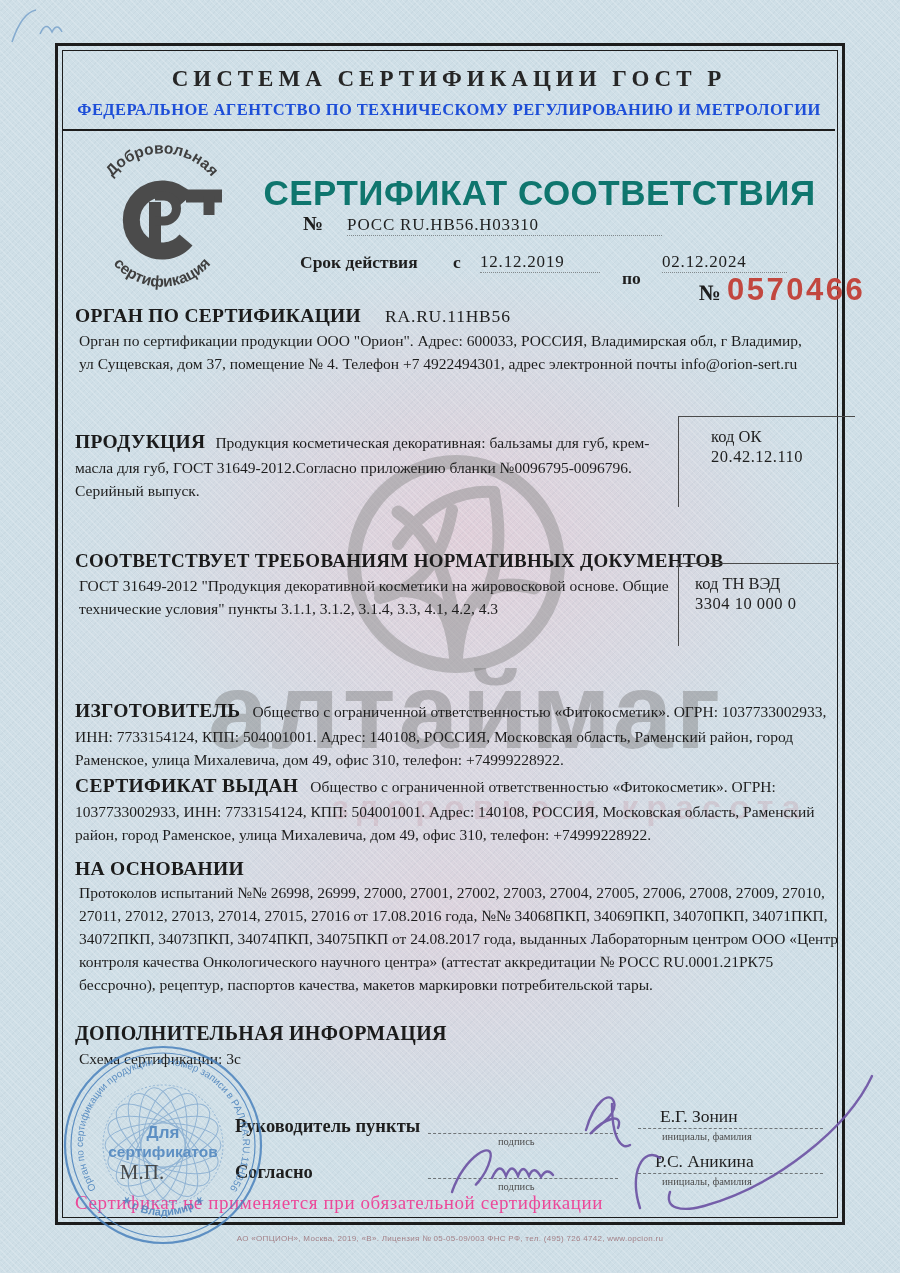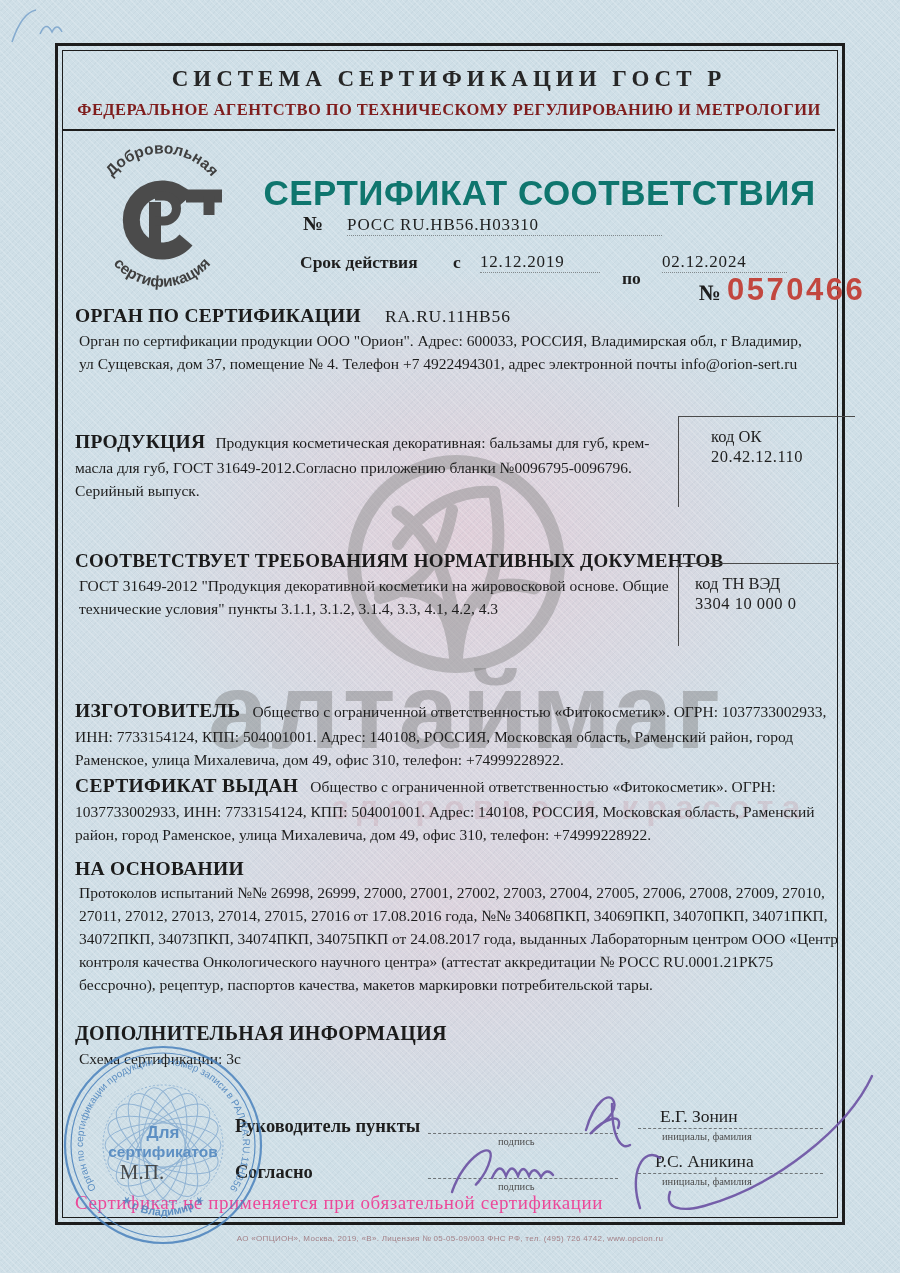--- a/index.html
+++ b/index.html
@@ -12,21 +12,21 @@
       radial-gradient(ellipse 70% 50% at 50% 55%, rgba(226,214,224,.35), rgba(226,214,224,0) 75%),
       #cfdfe7;}
   .texture{position:absolute;inset:0;opacity:.5;
     background:
       repeating-linear-gradient(45deg, rgba(255,255,255,.35) 0 1px, transparent 1px 4px),
       repeating-linear-gradient(-45deg, rgba(128,152,168,.14) 0 1px, transparent 1px 4px);}
   .abs{position:absolute;}
   .border-outer{border:3px solid #1c1c1c;}
   .border-inner{border:1px solid #1c1c1c;}
   .hdr1{font-weight:bold;font-size:23px;letter-spacing:5px;text-align:center;color:#262626;}
-  .hdr2{font-weight:bold;font-size:16.5px;letter-spacing:.4px;text-align:center;color:#7f1d1d;}
+  .hdr2{font-weight:bold;font-size:16.5px;letter-spacing:.4px;text-align:center;color:#1d4ed8;}
   .divider{background:#1c1c1c;height:2px;}
   .title{font-family:Liberation Sans, sans-serif;font-weight:bold;font-size:35px;
          letter-spacing:.5px;color:#0f766e;text-align:center;white-space:nowrap;margin-top:23px;}
   .lbl-b{font-weight:bold;font-size:17.5px;}
   .val{font-size:17px;letter-spacing:.8px;}
   .dotted{border-bottom:1px dotted rgba(70,70,70,.55);}
   .redno{font-family:"Liberation Sans",sans-serif;font-weight:bold;font-size:31px;
          letter-spacing:2.5px;color:#c2473f;}
   .sec-h{font-weight:bold;font-size:19.5px;letter-spacing:.3px;color:#1b1b1b;}
   .sec-code{font-size:17.5px;letter-spacing:.8px;margin-left:20px;}

